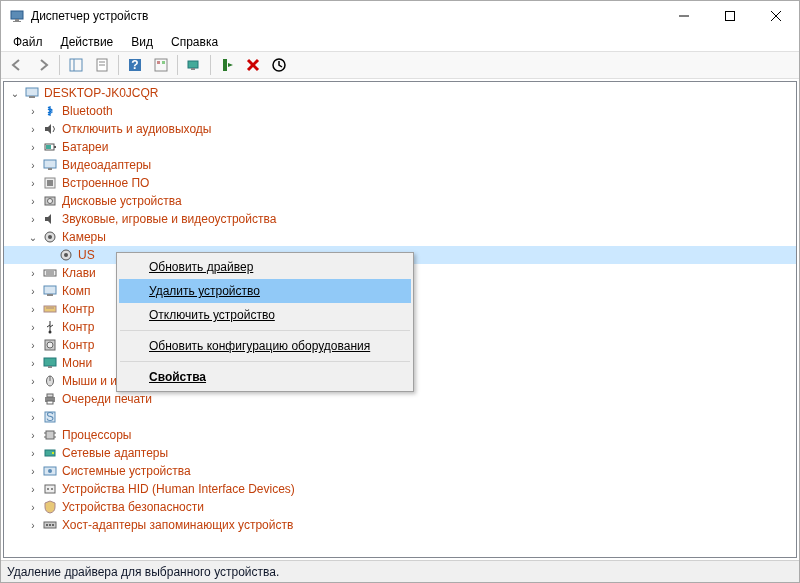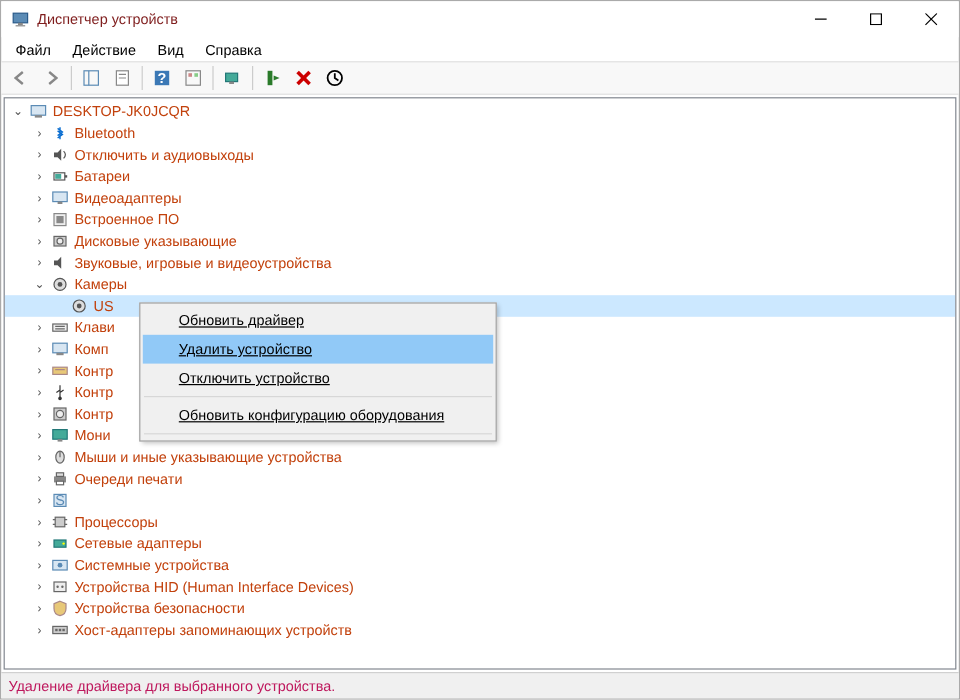--- a/index.html
+++ b/index.html
@@ -1,39 +1,39 @@
 <!DOCTYPE html>
 <html><head>
 <meta charset="utf-8">
 <style>
 * { margin: 0; padding: 0; box-sizing: border-box; font-family: "Segoe UI", Tahoma, sans-serif; font-size: 12px; }
 body { width: 800px; height: 583px; background: #fff; display: flex; flex-direction: column; border: 1px solid #aaa; overflow: hidden; }
 .titlebar { height: 30px; display: flex; align-items: center; padding: 0 0 0 8px; background: #fff; }
 .titlebar .app-icon { width: 16px; height: 16px; margin-right: 6px; }
-.titlebar .title { flex: 1; color: #7f1d1d; }
+.titlebar .title { flex: 1; color: #000000; }
 .win-btns { display: flex; }
 .win-btn { width: 46px; height: 30px; display: flex; align-items: center; justify-content: center; }
 .menubar { height: 20px; display: flex; align-items: flex-end; padding: 0 4px; gap: 2px; }
 .menu-item { padding: 2px 8px; }
 .toolbar { height: 28px; border-top: 1px solid #e0e0e0; border-bottom: 1px solid #e0e0e0; display: flex; align-items: center; padding: 0 4px; gap: 2px; background: #f8f8f8; }
 .tb-btn { width: 24px; height: 24px; display: flex; align-items: center; justify-content: center; border: 1px solid transparent; }
 .tb-sep { width: 1px; height: 20px; background: #ccc; margin: 0 2px; }
 .tree-area { flex: 1; overflow: auto; border: 1px solid #828790; margin: 2px; padding: 2px 0; background: #fff; position: relative; }
 .tree-row { display: flex; align-items: center; height: 18px; padding-left: 4px; white-space: nowrap; }
 .tree-row.selected { background: #cce8ff; }
 .exp { width: 14px; height: 14px; display: flex; align-items: center; justify-content: center; color: #555; font-size: 10px; margin-right: 2px; }
 .ind { display: inline-block; }
 .node-icon { width: 16px; height: 16px; margin-right: 4px; flex-shrink: 0; }
 .label { color: #c2410c; }
 .context-menu { position: absolute; left: 112px; top: 170px; width: 298px; background: #f0f0f0; border: 1px solid #a0a0a0; box-shadow: 2px 2px 4px rgba(0,0,0,0.25); padding: 2px; text-decoration: underline; }
 .ctx-item { height: 24px; display: flex; align-items: center; padding: 0 30px 0 30px; }
 .ctx-item:hover, .ctx-item.highlighted { background: #91c9f7; }
 .ctx-sep { height: 1px; background: #d7d7d7; margin: 3px 1px; }
 .ctx-item.bold { font-weight: bold; }
-.statusbar { height: 22px; border-top: 1px solid #d0d0d0; display: flex; align-items: center; padding: 0 6px; background: #f0f0f0; color: #be185d; }
+.statusbar { height: 22px; border-top: 1px solid #d0d0d0; display: flex; align-items: center; padding: 0 6px; background: #f0f0f0; color: #0f172a; }
 svg { display: block; }
 </style>
 </head>
 <body>
 
 <div class="titlebar">
   <span class="app-icon">
     <svg width="16" height="16" viewBox="0 0 16 16">
         <rect x="2" y="3" width="12" height="8" fill="#5b8bb5" stroke="#2a5a8a"></rect>
         <rect x="6" y="11" width="4" height="2" fill="#888"></rect>
@@ -204,21 +204,21 @@
       </div>
       <div class="tree-row">
         <span class="ind" style="width:18px"></span>
         <span class="exp">›</span>
         <span class="node-icon">
           <svg width="16" height="16">
             <rect x="3" y="4" width="10" height="8" fill="#ccc" stroke="#666"></rect>
             <circle cx="8" cy="8" r="2.5" fill="#eee" stroke="#666"></circle>
           </svg>
         </span>
-        <span class="label">Дисковые указывающие</span>
+        <span class="label">Дисковые устройства</span>
       </div>
       <div class="tree-row">
         <span class="ind" style="width:18px"></span>
         <span class="exp">›</span>
         <span class="node-icon">
           <svg width="16" height="16">
             <path d="M3 6 L6 6 L9 3 L9 13 L6 10 L3 10 Z" fill="#555"></path>
           </svg>
         </span>
         <span class="label">Звуковые, игровые и видеоустройства</span>
@@ -417,18 +417,19 @@
       </div>
     </div>
 
   <div class="context-menu">
     <div class="ctx-item">Обновить драйвер</div>
     <div class="ctx-item highlighted">Удалить устройство</div>
     <div class="ctx-item">Отключить устройство</div>
     <div class="ctx-sep"></div>
     <div class="ctx-item">Обновить конфигурацию оборудования</div>
     <div class="ctx-sep"></div>
+    <div class="ctx-item bold">Свойства</div>
   </div>
 </div>
 
 <div class="statusbar">
   <span>Удаление драйвера для выбранного устройства.</span>
 </div>
 
 </body></html>

